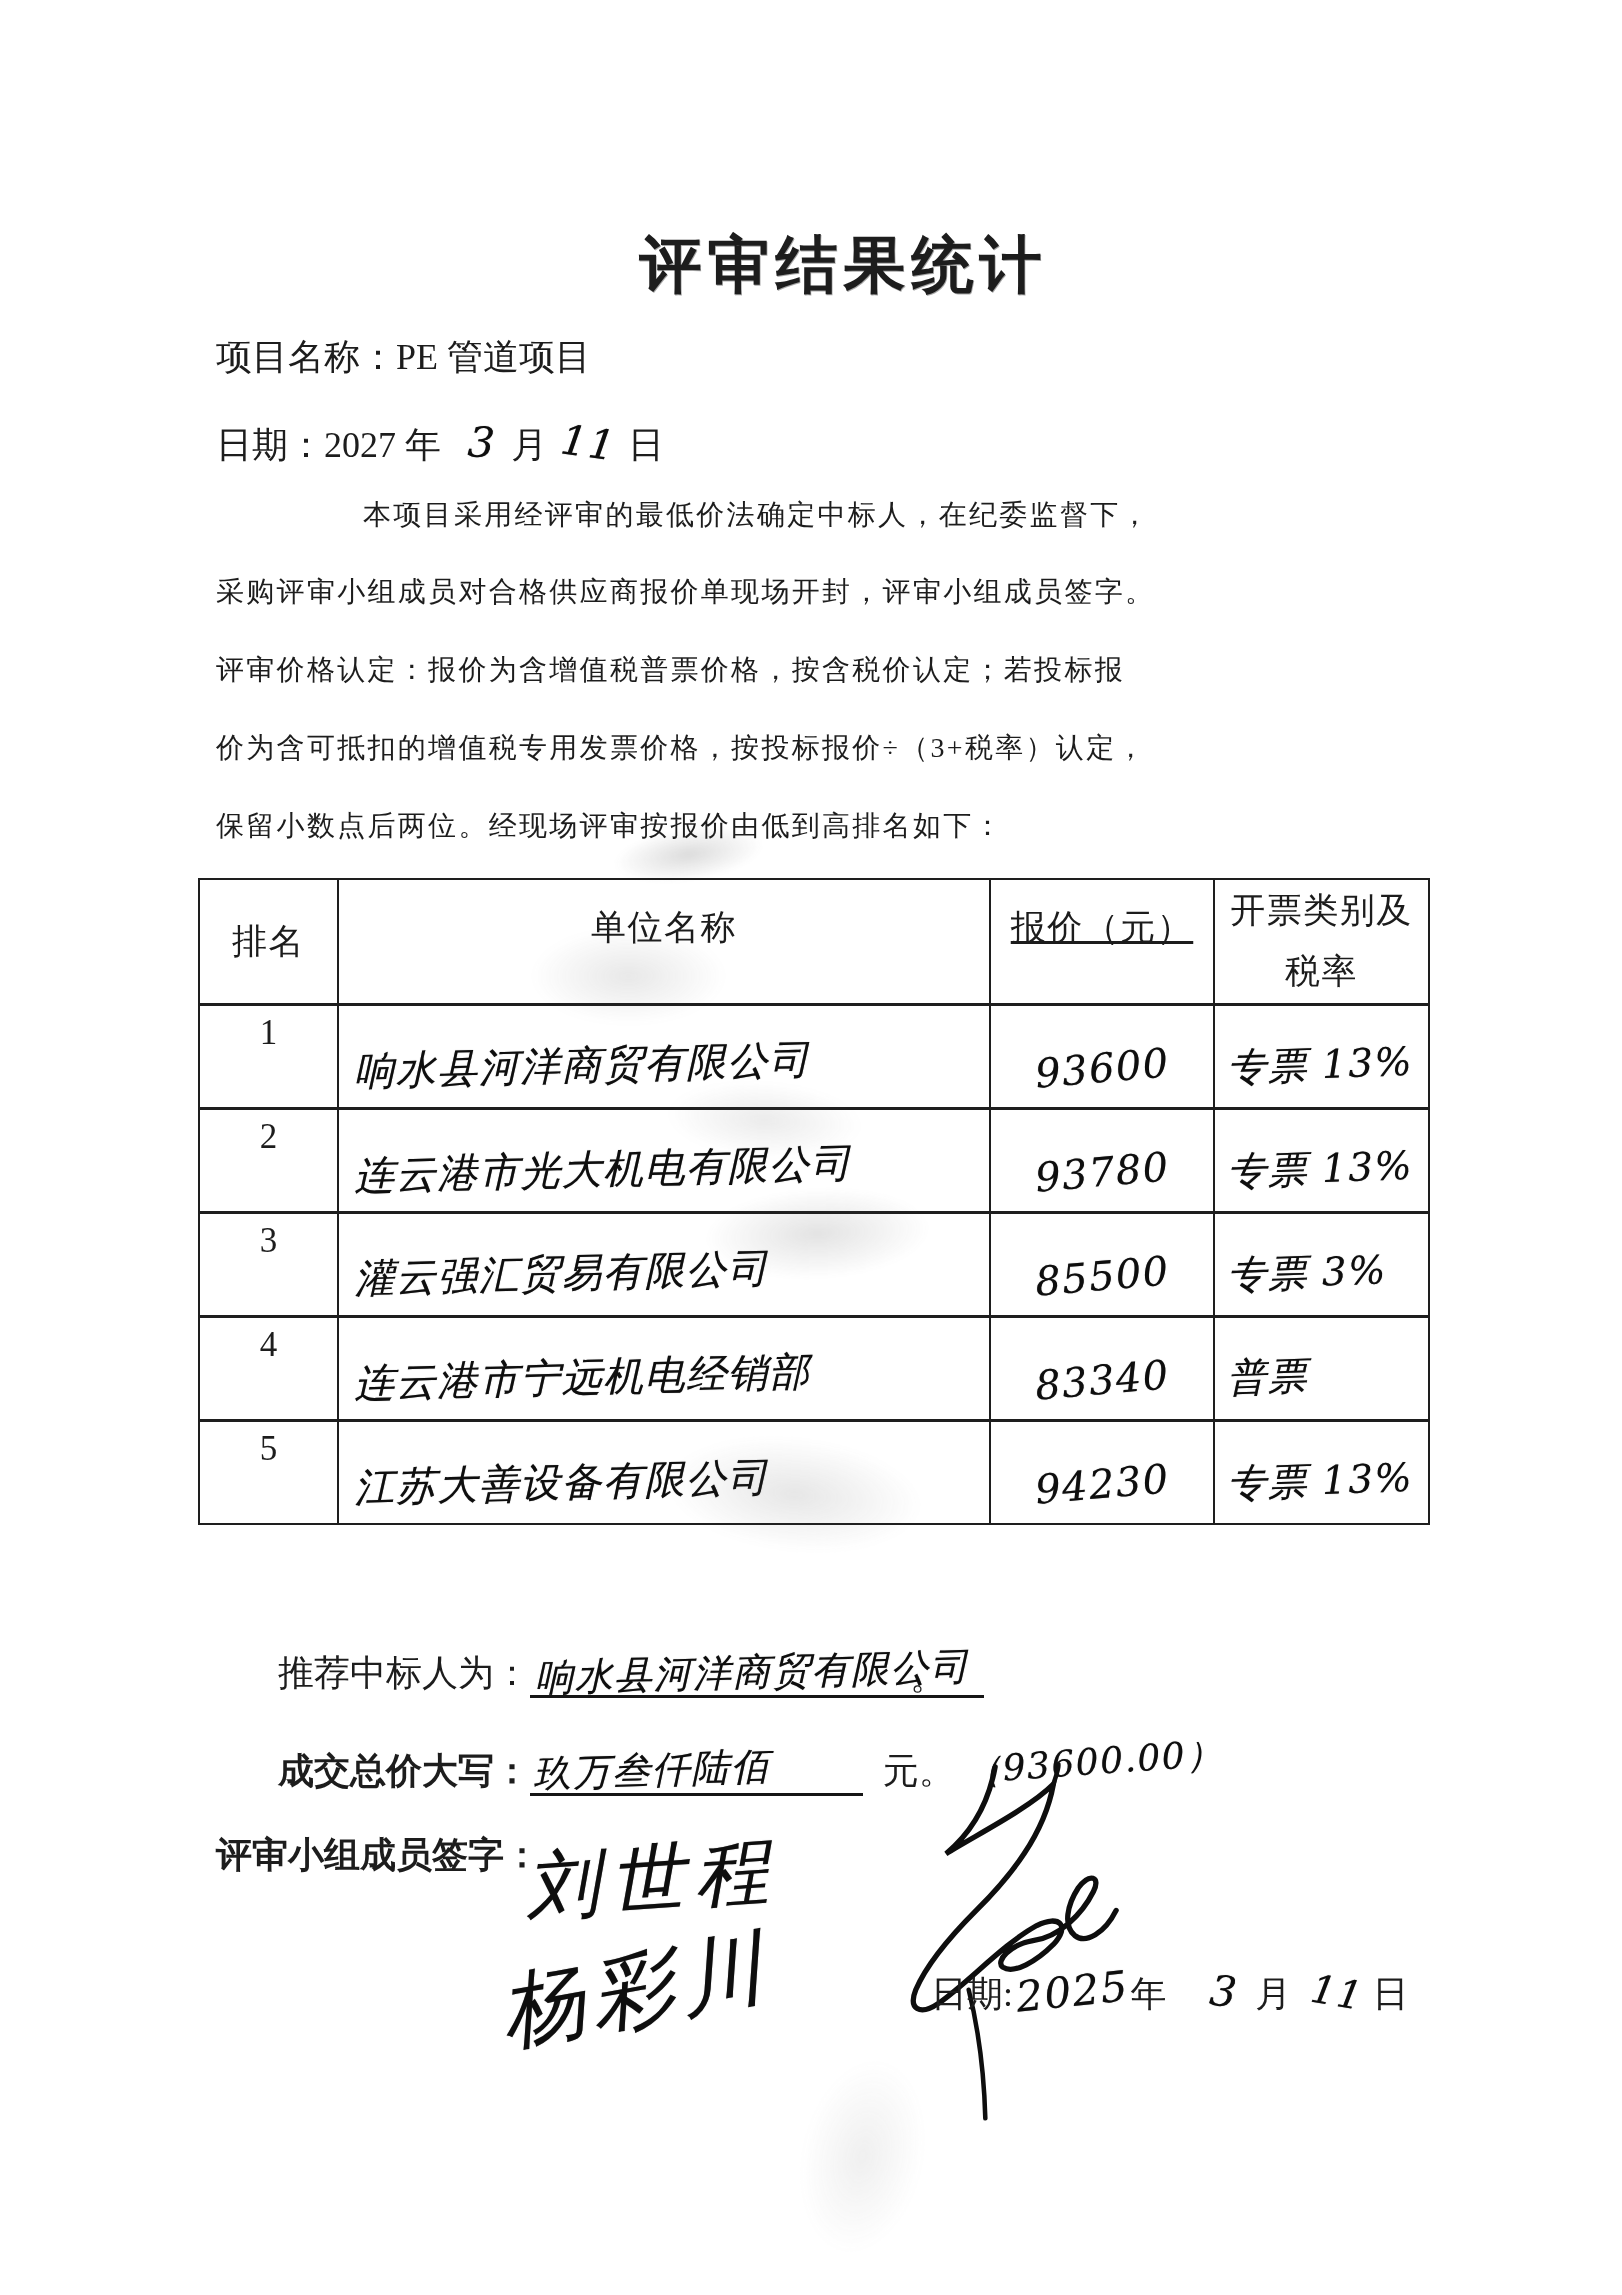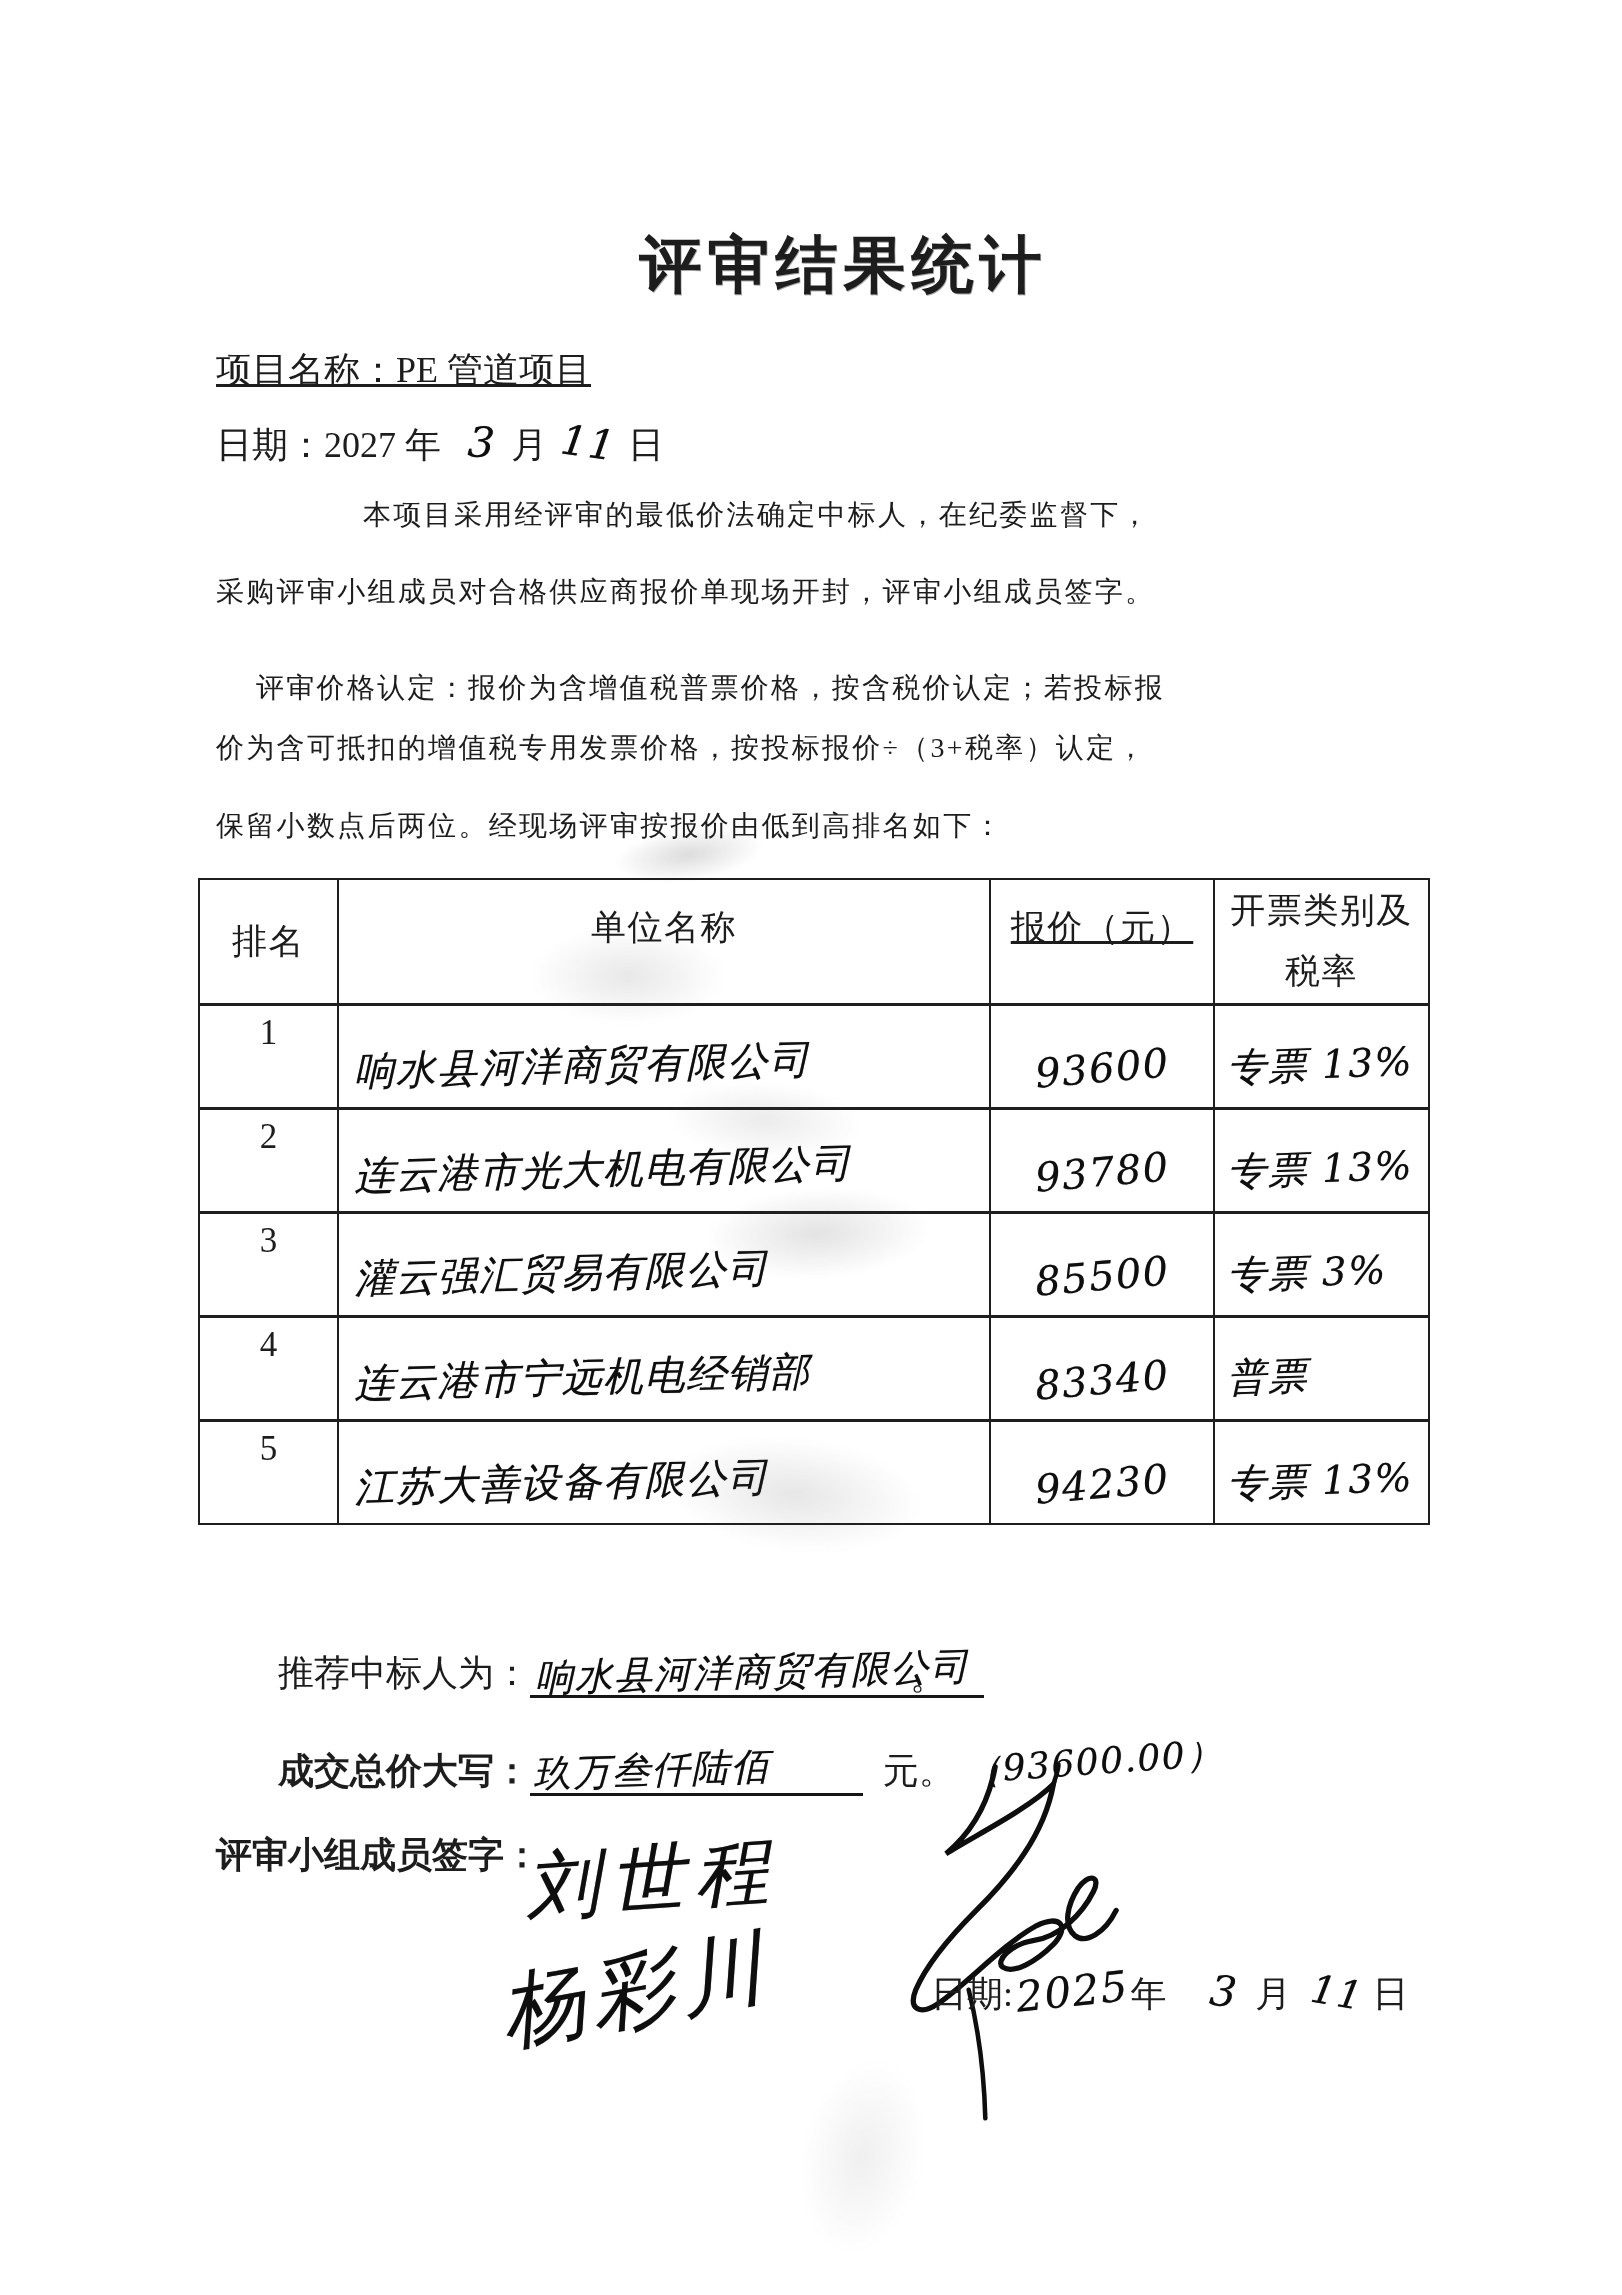--- a/index.html
+++ b/index.html
@@ -52,29 +52,29 @@
   .hw-fill { font-size:38px; position:relative; top:4.5px; }
   .sig { transform-origin:left top; }
   .scan-artifact { pointer-events:none; }
   .dotmark { font-size:36px; }
 </style>
 </head>
 <body>
 
 <div class="abs doc-title printed">评审结果统计</div>
 
-<div class="abs meta-line printed" style="top:346px;text-decoration:underline;">项目名称：PE 管道项目</div>
+<div class="abs meta-line printed" style="top:333px;">项目名称：PE 管道项目</div>
 
 <div class="abs meta-line" style="top:418px;">
   <span class="printed">日期：2027 年</span><span class="hw" style="font-size:42px; margin-left:27px; transform:rotate(4deg);">3</span><span class="printed" style="margin-left:15px;">月</span><span class="hw" style="font-size:41px; margin-left:13.6px; transform:rotate(8deg);">11</span><span class="printed" style="margin-left:12px;">日</span>
 </div>
 
 <div class="abs para-line para-indent printed" style="top:496px;">本项目采用经评审的最低价法确定中标人，在纪委监督下，</div>
 <div class="abs para-line printed" style="top:573px;">采购评审小组成员对合格供应商报价单现场开封，评审小组成员签字。</div>
-<div class="abs para-line printed" style="top:669px;margin-left:40px;">评审价格认定：报价为含增值税普票价格，按含税价认定；若投标报</div>
+<div class="abs para-line printed" style="top:651px;">评审价格认定：报价为含增值税普票价格，按含税价认定；若投标报</div>
 <div class="abs para-line printed" style="top:729px;">价为含可抵扣的增值税专用发票价格，按投标报价÷（3+税率）认定，</div>
 <div class="abs para-line printed" style="top:807px;">保留小数点后两位。经现场评审按报价由低到高排名如下：</div>
 
 <div class="abs tbl-wrap">
   <table>
     <colgroup>
         <col style="width:139px">
         <col style="width:652px">
         <col style="width:224px">
         <col style="width:215px">

